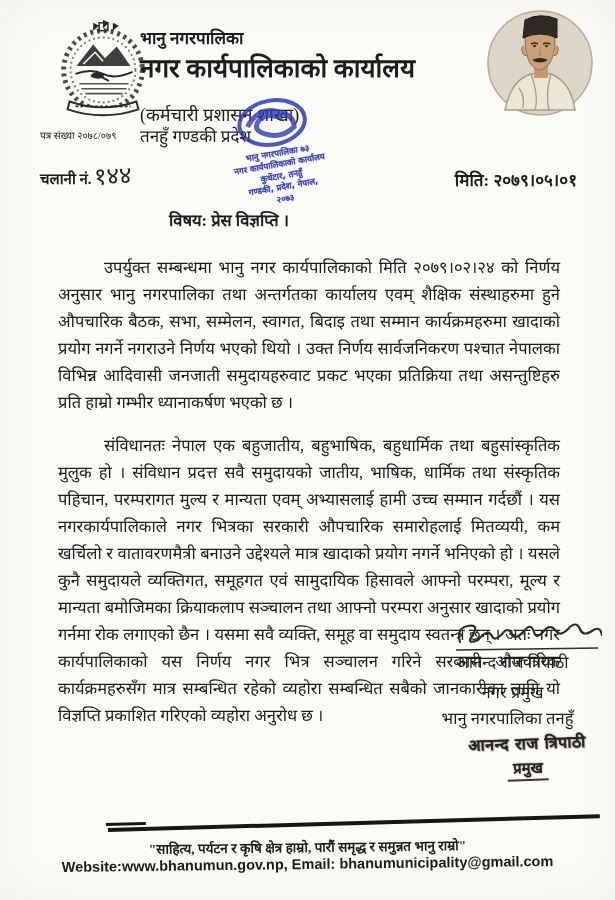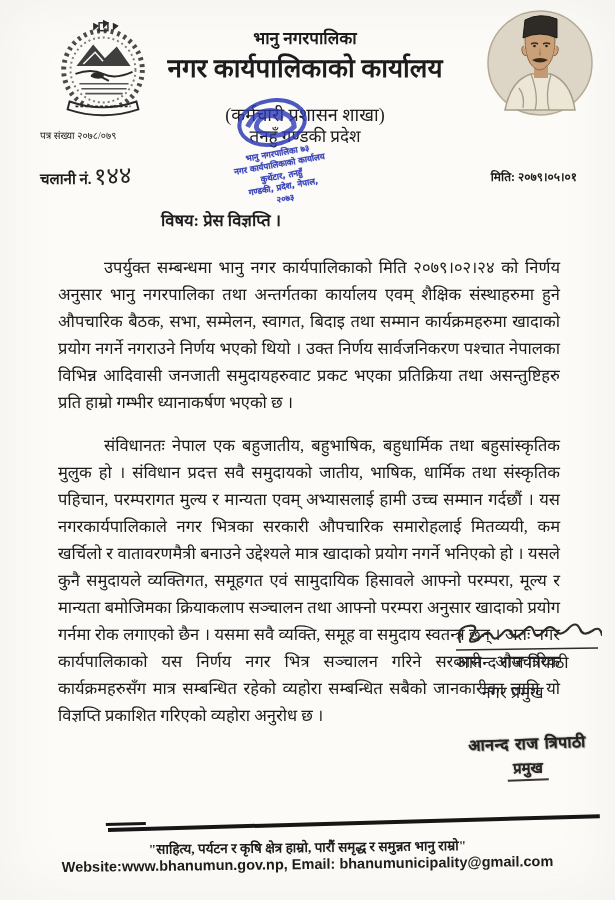--- a/index.html
+++ b/index.html
@@ -6,21 +6,21 @@
   .page{
     position:relative;width:615px;height:900px;margin:0 auto;
     background:#fcfbf8;overflow:hidden;
     font-family:"Liberation Serif","DejaVu Sans",serif;
     color:#1c1c1c;
     box-shadow:inset 0 0 60px rgba(120,110,90,.08);
   }
   
   .emblem{position:absolute;left:44px;top:14px;width:118px;height:112px;}
   .portrait{position:absolute;right:14px;top:4px;width:122px;height:122px;}
-  .head-center{position:absolute;left:140px;top:28px;width:330px;text-align:center;line-height:1.25;}
+  .head-center{position:absolute;left:140px;top:28px;width:330px;text-align:left;line-height:1.25;}
   .h-line1{font-size:17px;font-weight:bold;}
   .h-line2{font-size:26px;font-weight:bold;margin-top:4px;}
   .h-line3{font-size:18px;margin-top:18px;}
   .h-line4{font-size:17px;margin-top:0;}
   
   .office-stamp{
     position:absolute;left:198px;top:96px;width:160px;height:120px;
     transform:rotate(-10deg);color:#2936b4;text-align:center;
     font-family:"DejaVu Sans",sans-serif;opacity:.92;pointer-events:none;
   }
@@ -28,23 +28,23 @@
   .office-stamp .s-line{font-size:8.5px;font-weight:bold;line-height:1.35;white-space:nowrap;
     text-shadow:0 0 1px rgba(41,54,180,.6);}
   
   .ref-line{position:absolute;left:40px;top:128px;font-size:10px;font-weight:normal;}
   .dispatch-line{position:absolute;left:40px;top:158px;font-size:15px;font-weight:bold;}
   .dispatch-number{
     display:inline-block;font-size:24px;font-weight:normal;
     font-family:"DejaVu Sans",sans-serif;transform:rotate(-3deg);
     margin-left:2px;color:#222;
   }
-  .date-line{position:absolute;right:38px;top:168px;font-size:12px;font-weight:bold;}
+  .date-line{position:absolute;right:38px;top:168px;font-size:17px;font-weight:bold;}
   
-  .subject-line{position:absolute;left:161px;top:208px;font-size:16.5px;font-weight:bold;}
+  .subject-line{position:absolute;left:169px;top:208px;font-size:16.5px;font-weight:bold;}
   
   .body-text{
     position:absolute;left:42px;top:238px;width:534px;
     font-size:16.5px;line-height:27px;text-align:justify;
   }
   .body-text p{margin:16px;text-indent:46px;}
   
   .signature-scribble{position:absolute;left:452px;top:612px;width:150px;height:44px;}
   .sig-name{position:absolute;left:420px;top:650px;width:185px;text-align:center;font-size:16.5px;}
   .sig-title{position:absolute;left:420px;top:680px;width:185px;text-align:center;font-size:16.5px;}
@@ -158,20 +158,21 @@
     <p>संविधानतः नेपाल एक बहुजातीय, बहुभाषिक, बहुधार्मिक तथा बहुसांस्कृतिक मुलुक हो । संविधान प्रदत्त सवै समुदायको जातीय, भाषिक, धार्मिक तथा संस्कृतिक पहिचान, परम्परागत मुल्य र मान्यता एवम् अभ्यासलाई हामी उच्च सम्मान गर्दछौं । यस नगरकार्यपालिकाले नगर भित्रका सरकारी औपचारिक समारोहलाई मितव्ययी, कम खर्चिलो र वातावरणमैत्री बनाउने उद्देश्यले मात्र खादाको प्रयोग नगर्ने भनिएको हो । यसले कुनै समुदायले व्यक्तिगत, समूहगत एवं सामुदायिक हिसावले आफ्नो परम्परा, मूल्य र मान्यता बमोजिमका क्रियाकलाप सञ्चालन तथा आफ्नो परम्परा अनुसार खादाको प्रयोग गर्नमा रोक लगाएको छैन । यसमा सवै व्यक्ति, समूह वा समुदाय स्वतन्त्र छन् । अतः नगर कार्यपालिकाको यस निर्णय नगर भित्र सञ्चालन गरिने सरकारी औपचारिक कार्यक्रमहरुसँग मात्र सम्बन्धित रहेको व्यहोरा सम्बन्धित सबैको जानकारीका लागि यो विज्ञप्ति प्रकाशित गरिएको व्यहोरा अनुरोध छ ।</p>
   </div>
 
   <svg class="signature-scribble" viewBox="0 0 150 44">
     <path d="M8 30 q-4 -14 8 -16 q12 -2 4 10 q-6 9 6 4 q10 -12 14 -4 q2 6 10 -2 q6 -8 10 0 q3 7 12 -3 q7 -9 10 1 q2 8 10 -1 q6 -8 12 0 q4 6 12 -2 q8 -9 12 0 q3 8 12 2 q8 -6 10 4" fill="none" stroke="#2f2d2a" stroke-width="2.2" stroke-linecap="round"></path>
     <path d="M4 38 L146 36" stroke="#2f2d2a" stroke-width="1.6"></path>
   </svg>
 
   <div class="sig-name">आनन्द राज त्रिपाठी</div>
   <div class="sig-title">नगर प्रमुख</div>
+  <div class="sig-org">भानु नगरपालिका तनहुँ</div>
 
   <div class="name-stamp">
     <div class="ns-name">आनन्द राज त्रिपाठी</div>
     <div class="ns-title">प्रमुख</div>
   </div>
 
   <div class="footer-rule"></div>
   <div class="footer-slogan">"साहित्य, पर्यटन र कृषि क्षेत्र हाम्रो, पारौं समृद्ध र समुन्नत भानु राम्रो"</div>
   <div class="footer-contact">Website:www.bhanumun.gov.np, Email: bhanumunicipality@gmail.com</div>
 

